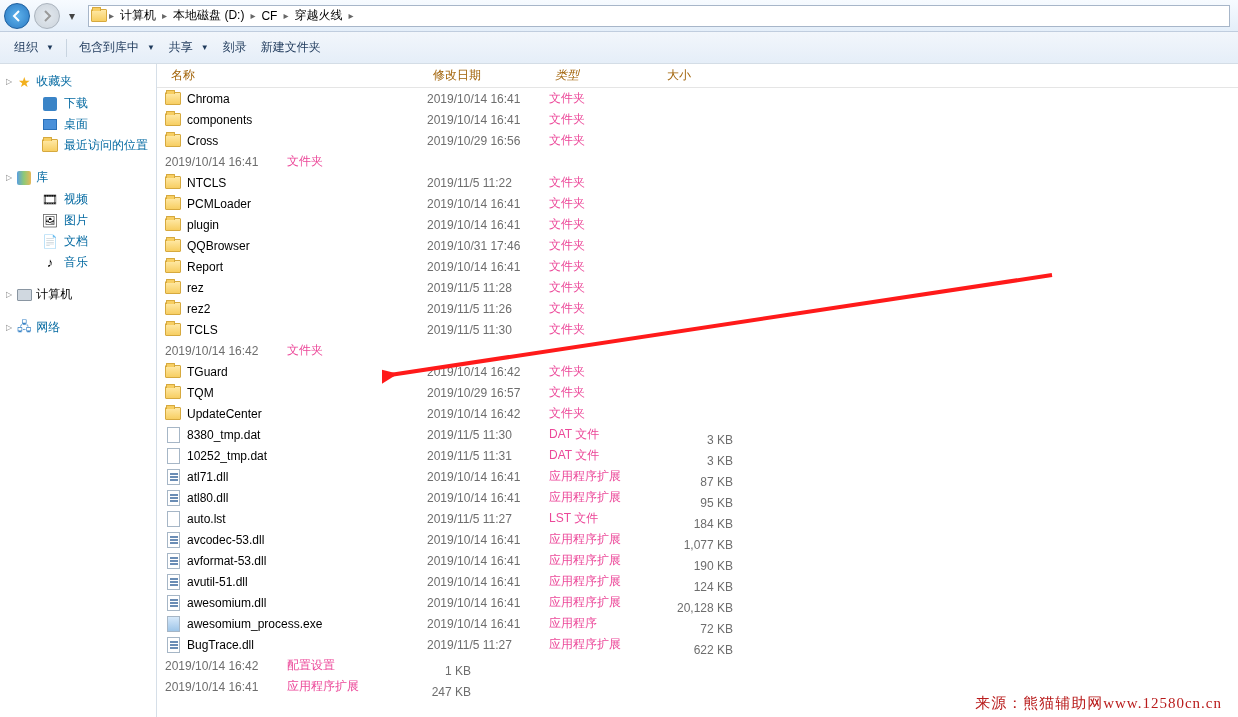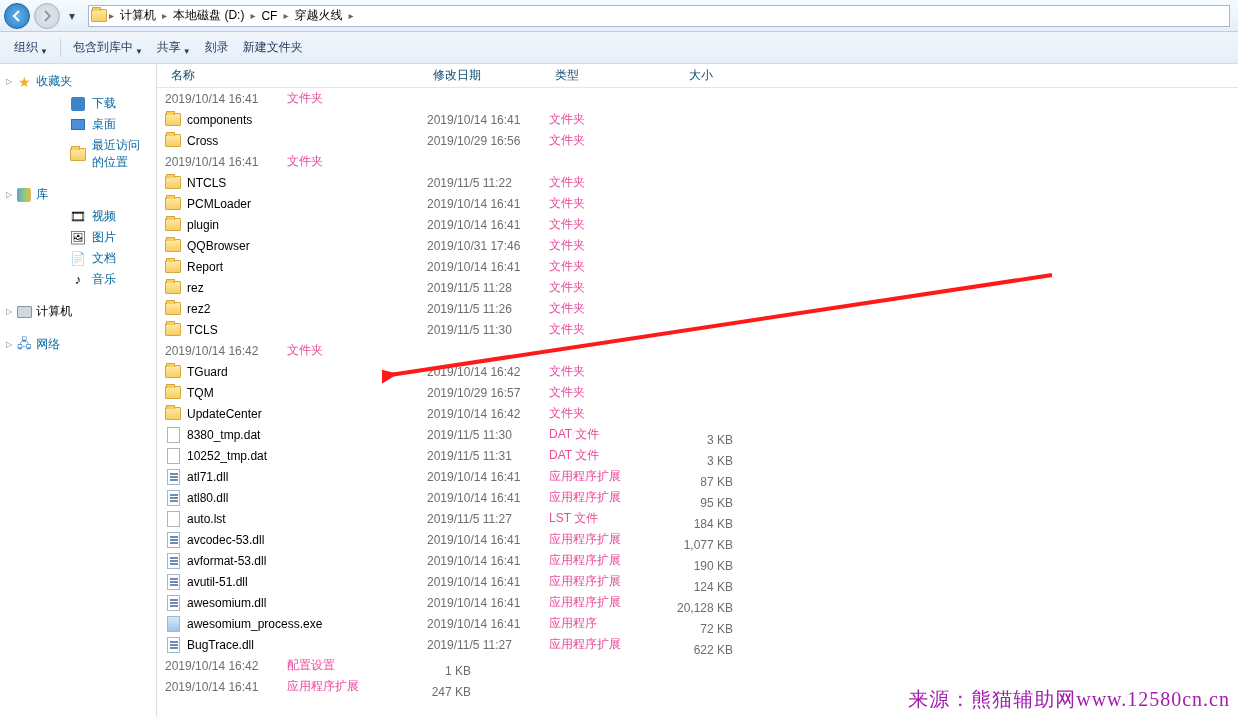--- a/index.html
+++ b/index.html
@@ -11,42 +11,42 @@
 .navbtn.back { background:radial-gradient(circle,#5fb3ec,#2a7ac4); color:#fff; border:1px solid #1b5e9e; }
 .navbtn.fwd  { background:radial-gradient(circle,#e3e9ef,#cbd3db); color:#888; border:1px solid #aab3bd; }
 .navdrop { width:16px; height:26px; display:flex; align-items:center; justify-content:center; color:#444; cursor:pointer; }
 .addressbar { flex:1; height:22px; background:#fff; border:1px solid #a7b6c9; display:flex; align-items:center; padding:0 2px; margin:0 4px; }
 .breadcrumb { display:flex; align-items:center; gap:0; }
 .crumb { padding:0 4px; color:#000; cursor:pointer; }
 .crumb-sep { color:#666; font-size:10px; padding:0 2px; }
 
 
 .toolbar { height:32px; background:linear-gradient(#f2f6fb,#e5eef8); border-bottom:1px solid #d4dde6; display:flex; align-items:center; padding:0 8px; gap:2px; }
-.toolbtn { padding:4px 6px; color:#1e395b; cursor:pointer; display:flex; align-items:flex-end; gap:2px; }
+.toolbtn { padding:4px 6px; color:#1e395b; cursor:pointer; display:flex; align-items:center; gap:8px; }
 .toolbtn .drop { font-size:8px; color:#1e395b; }
 .toolsep { width:1px; height:18px; background:#c8d4e0; margin:0 4px; }
 
 
 .main { display:flex; height:calc(100% - 64px); }
 .sidebar { width:157px; background:#fff; border-right:1px solid #d6dfe8; padding:6px 0; overflow-y:auto; }
 .side-group { margin-bottom:10px; }
 .side-group-title { display:flex; align-items:center; gap:4px; padding:3px 6px; cursor:pointer; }
 .side-group-title .tri { font-size:8px; color:#888; }
-.side-item { display:flex; align-items:center; gap:6px; padding:2px 6px 2px 42px; cursor:pointer;margin-left:28px; }
+.side-item { display:flex; align-items:center; gap:6px; padding:2px 6px 2px 42px; cursor:pointer; }
 .side-label.link { color:#0369a1; }
 .ico { width:16px; height:16px; display:inline-flex; align-items:center; justify-content:center; font-size:13px; }
 
 
 .listarea { flex:1; background:#fff; position:relative; overflow:hidden; }
-.listheader { height:24px; display:flex; align-items:center; border-bottom:1px solid #e5e5e5; color:#0c4a6e; padding-left:8px; }
+.listheader { height:24px; display:flex; align-items:center; border-bottom:1px solid #e5e5e5; color:#a16207; padding-left:8px; }
 .col { padding:0 6px; }
 .col.name { width:262px; }
 .col.date { width:122px; }
-.col.type { width:112px; }
-.col.size { width:80px; text-align:center; }
+.col.type { width:112px;font-style:italic; }
+.col.size { width:80px; text-align:left; }
 .rows { }
 .row { height:21px; display:flex; align-items:center; padding-left:8px; cursor:pointer; }
 .row .name { width:262px; display:flex; align-items:center; gap:6px; }
 .row .date { width:122px; color:#6d6d6d; }
 .row .type { width:112px; color:#ec4899; }
 .row .size { width:80px; text-align:right; color:#6d6d6d; padding-right:8px;margin-top:11px; }
 
 
 .ico-folder { width:16px; height:13px; background:linear-gradient(#ffe9a6,#f7ce62); border:1px solid #d6a93e; border-radius:1px; position:relative; }
 .ico-folder:before { content:""; position:absolute; top:-3px; left:0; width:7px; height:3px; background:#f7ce62; border:1px solid #d6a93e; border-bottom:none; border-radius:1px 1px 0 0; }
@@ -56,21 +56,21 @@
 .ico-file.ini:after { content:""; position:absolute; left:2px; top:3px; width:8px; height:2px; background:#888; box-shadow:0 3px #888,0 6px #888; }
 .ico-fav { font-size:14px; color:#f2b01e; }
 .ico-dl { width:14px; height:14px; background:#3a84c7; border-radius:2px; }
 .ico-desk { width:14px; height:11px; background:#4a90d9; border:1px solid #2a70b9; }
 .ico-lib { width:14px; height:14px; background:linear-gradient(90deg,#5aa0e0,#8fc976,#e6b85a); border-radius:2px; }
 .ico-comp { width:15px; height:12px; background:#d0d8e0; border:1px solid #8a96a2; border-radius:1px; }
 .ico-net { font-size:13px; color:#3a84c7; }
 
 
 .redarrow { position:absolute; top:205px; left:225px; width:680px; height:120px; pointer-events:none; }
-.watermark { position:absolute; bottom:4px; right:8px; color:#a21caf; font-size:20px; font-family:"SimSun",serif; letter-spacing:1px; }
+.watermark { position:absolute; bottom:4px; right:16px; color:#b91c1c; font-size:15px; font-family:"SimSun",serif; letter-spacing:1px; }
 </style>
 </head>
 <body>
 
 <div class="topbar">
   <div class="navbtn back">
     <svg width="14" height="14" viewBox="0 0 14 14">
         <path d="M9 2 L4 7 L9 12" stroke="#fff" stroke-width="2" fill="none"></path>
       </svg>
   </div>
@@ -193,20 +193,26 @@
 
   <div class="listarea">
     <div class="listheader">
       <div class="col name">名称</div>
       <div class="col date">修改日期</div>
       <div class="col type">类型</div>
       <div class="col size">大小</div>
     </div>
     <div class="rows" id="rows">
         <div class="row">
+          <div class="name">
+            <span class="ico">
+              <span class="ico-folder"></span>
+            </span>
+            <span>Chroma</span>
+          </div>
           <div class="date">2019/10/14 16:41</div>
           <div class="type">文件夹</div>
           <div class="size"></div>
         </div>
         <div class="row">
           <div class="name">
             <span class="ico">
               <span class="ico-folder"></span>
             </span>
             <span>components</span>

